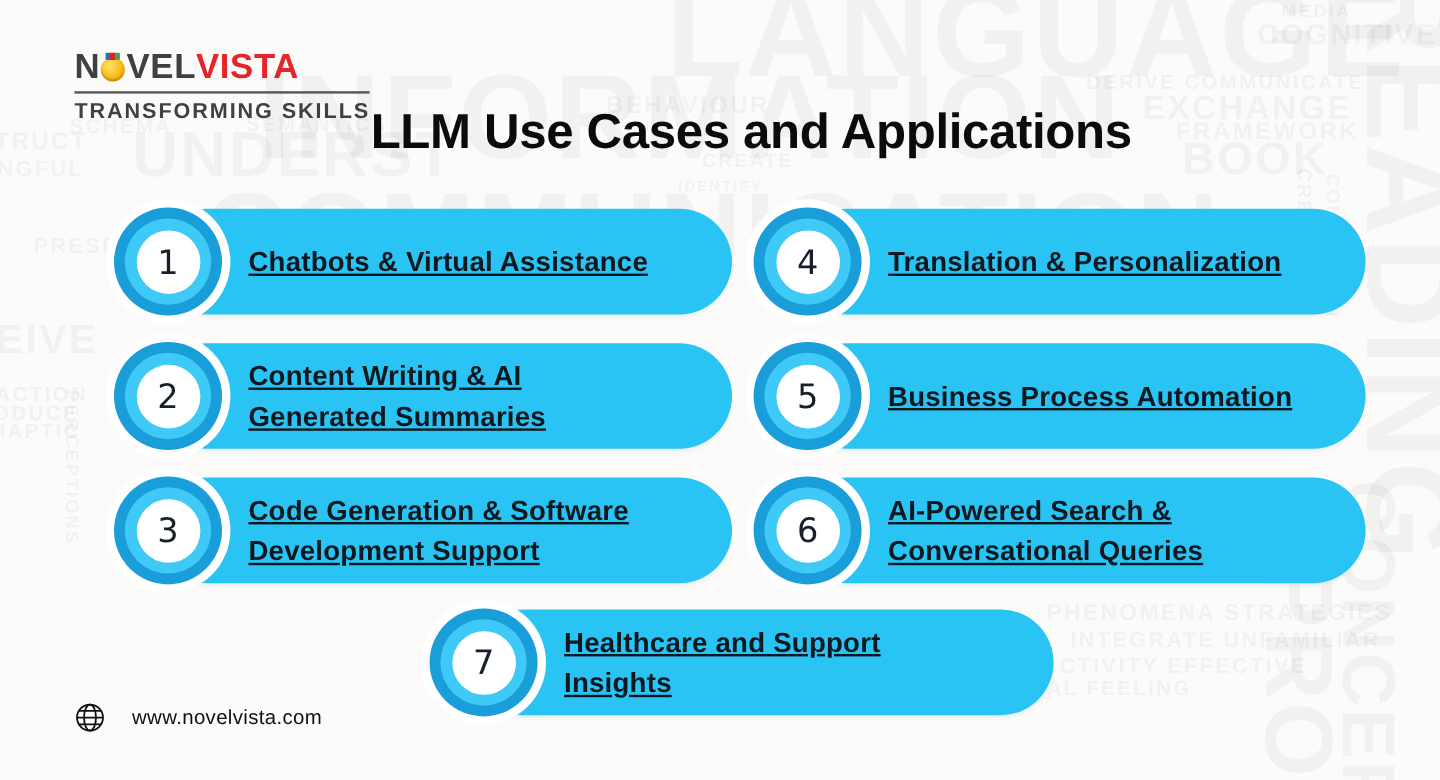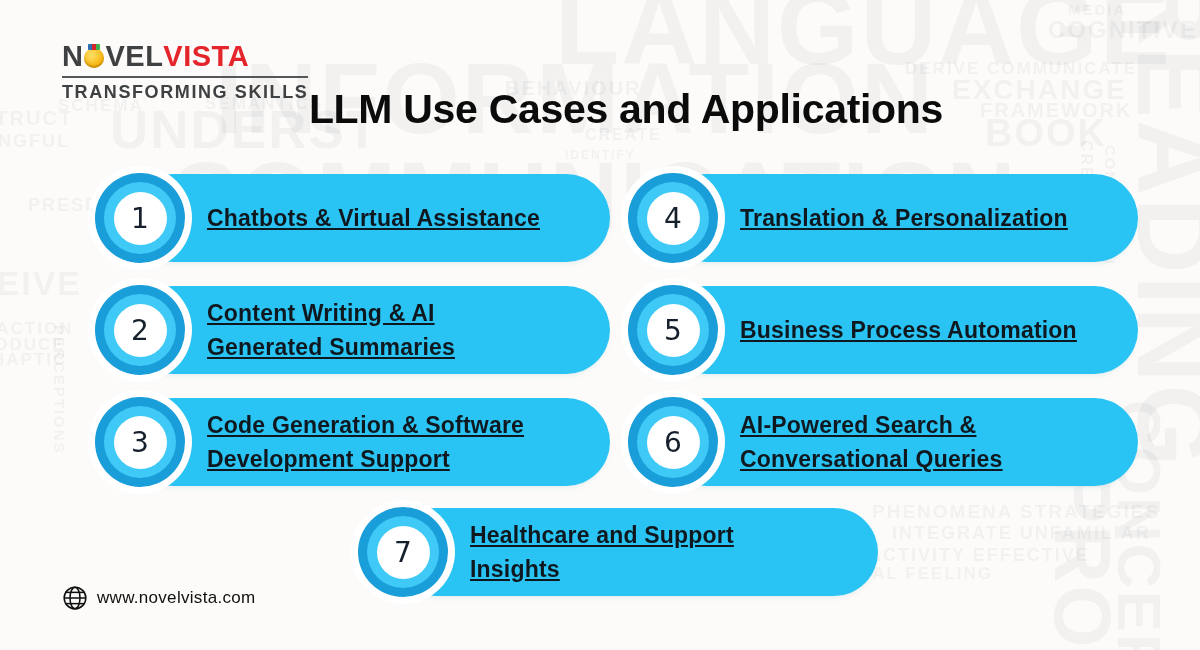--- a/index.html
+++ b/index.html
@@ -114,21 +114,21 @@
     display:flex;align-items:center;justify-content:center;
   }
   .badge-num{
     font-family:"DejaVu Sans", sans-serif;
     font-size:28px;font-weight:400;color:#16202c;
   }
 
   
   .footer{
     position:absolute;left:62px;top:585px;
-    display:flex;align-items:center;gap:9px;
+    display:flex;align-items:center;gap:22px;
   }
   .globe{width:26px;height:26px;stroke:#101010;fill:none;stroke-width:1.4}
   .site{font-size:17px;font-weight:500;color:#101010;letter-spacing:.3px}
 </style>
 </head>
 <body>
 
 <div id="watermark">
     <span style="left: 555px; top: -25px; font-size: 105px;">LANGUAGE</span>
     <span style="left: 215px; top: 48px; font-size: 100px;">INFORMATION</span>

